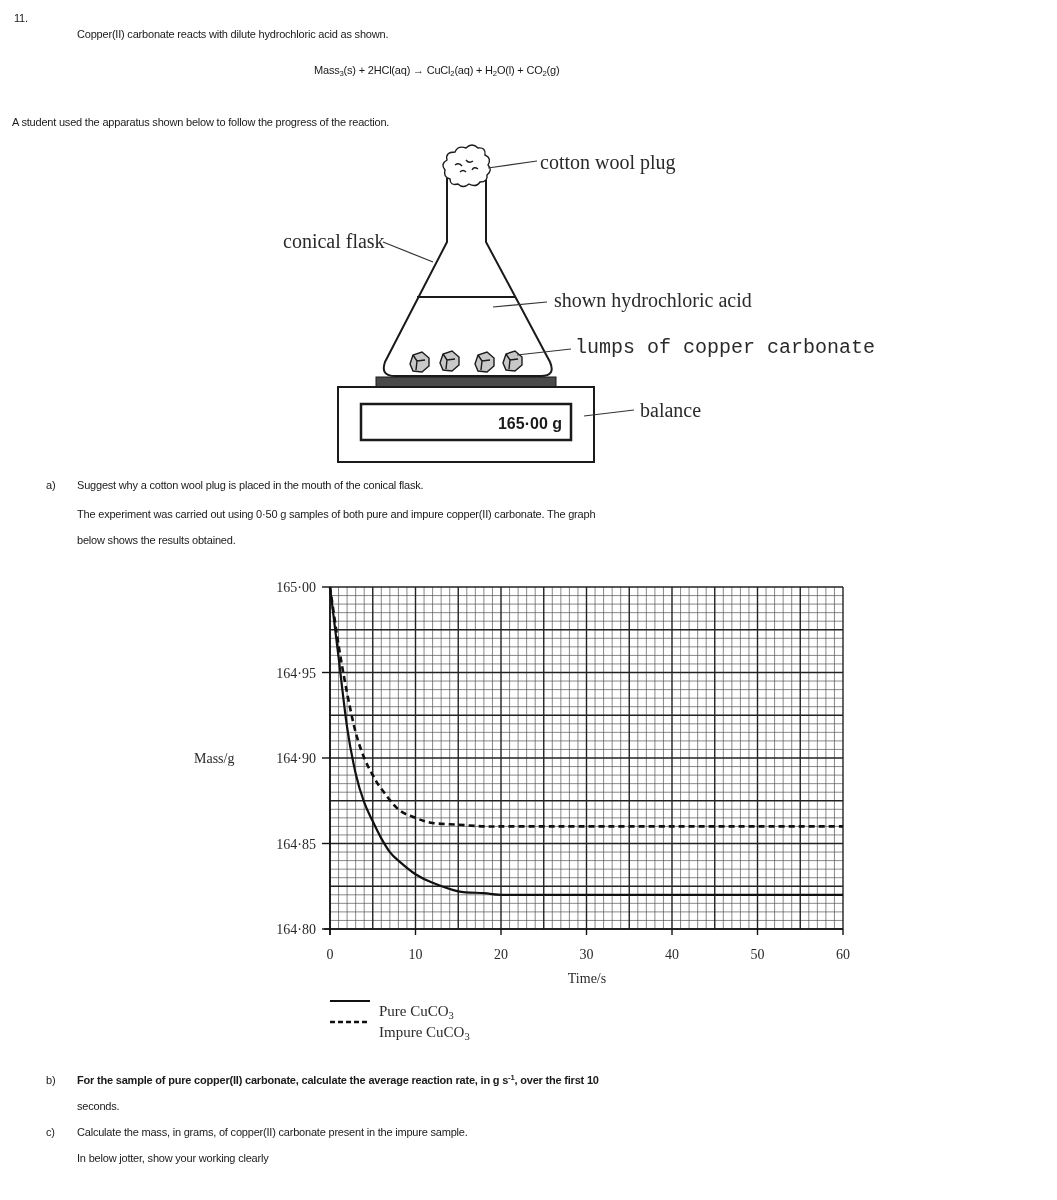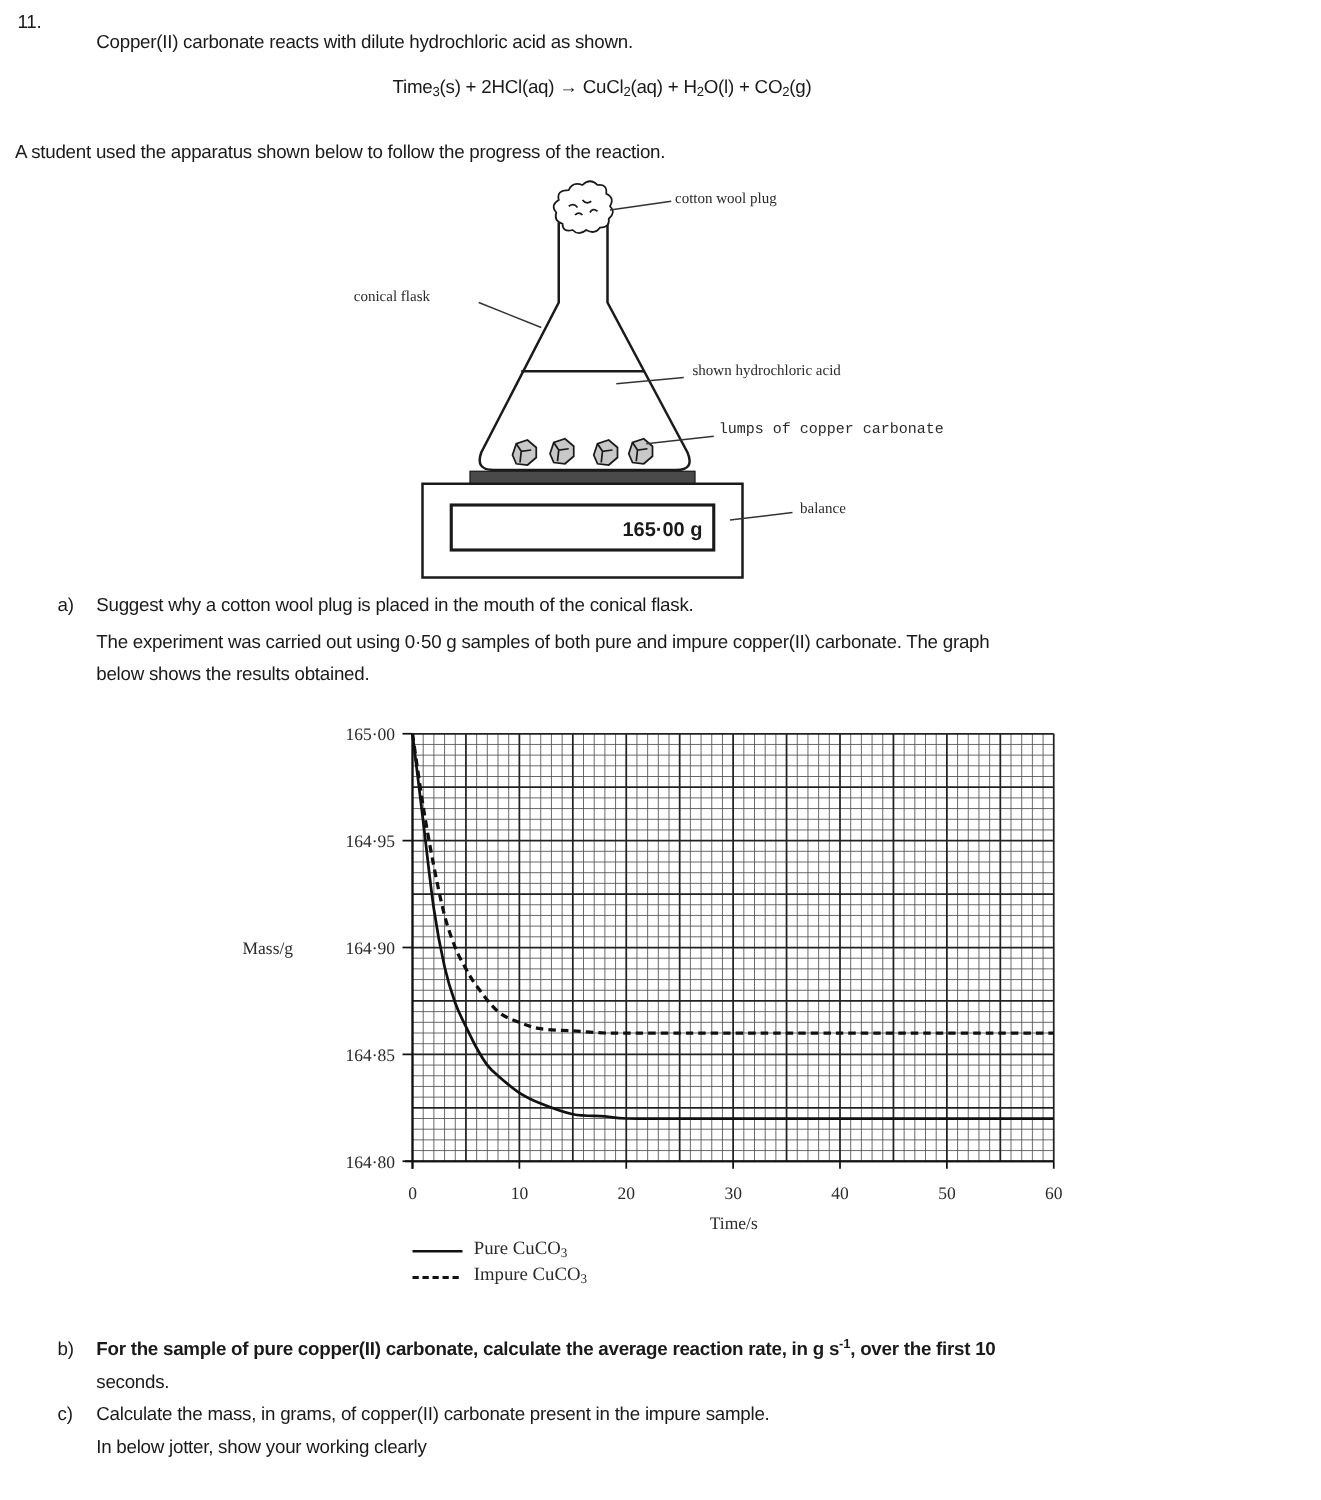--- a/index.html
+++ b/index.html
@@ -1,32 +1,32 @@
 <!DOCTYPE html>
 <html><head>
   <meta charset="utf-8">
   <style>
     html, body { margin: 0; padding: 0; background: #ffffff; }
     body { width: 1057px; height: 1200px; position: relative; overflow: hidden; color: #1a1a1a;
            font-family: "Liberation Sans", sans-serif; }
-    .t { position: absolute; font-size: 15px; line-height: 22px; white-space: nowrap; letter-spacing: -0.2px; }
+    .t { position: absolute; font-size: 11px; line-height: 22px; white-space: nowrap; letter-spacing: -0.2px; }
     sub { font-size: 0.7em; vertical-align: -0.25em; line-height: 0; }
     sup { font-size: 0.7em; vertical-align: 0.55em; line-height: 0; }
     svg { position: absolute; left: 0; top: 0; }
-    .dlabel { position: absolute; font-family: "Liberation Serif", serif; font-size: 12px; color: #2a2a2a; white-space: nowrap; }
+    .dlabel { position: absolute; font-family: "Liberation Serif", serif; font-size: 20px; color: #2a2a2a; white-space: nowrap; }
     .tick { font-family: "Liberation Serif", serif; font-size: 14px; fill: #2a2a2a; }
-    .legend { position: absolute; font-family: "Liberation Serif", serif; font-size: 15px; color: #2a2a2a; white-space: nowrap; }
+    .legend { position: absolute; font-family: "Liberation Serif", serif; font-size: 15px; color: #2a2a2a; white-space: nowrap; margin-top: 12px; }
   </style>
 </head>
 <body>
 
 <div class="t" style="left:14px;top:7px;">11.</div>
 <div class="t" style="left:77px;top:23px;">Copper(II) carbonate reacts with dilute hydrochloric acid as shown.</div>
 
-<div class="t" style="left:314px;top:59px;"><span>Time</span><sub>3</sub><span>(s) + 2HCl(aq) → CuCl</span><sub>2</sub><span>(aq) + H</span><sub>2</sub><span>O(l) + CO</span><sub>2</sub><span>(g)</span></div>
+<div class="t" style="left:314px;top:59px;"><span>Mass</span><sub>3</sub><span>(s) + 2HCl(aq) → CuCl</span><sub>2</sub><span>(aq) + H</span><sub>2</sub><span>O(l) + CO</span><sub>2</sub><span>(g)</span></div>
 
 <div class="t" style="left:12px;top:111px;">A student used the apparatus shown below to follow the progress of the reaction.</div>
 
 <svg width="1057" height="480">
   <g stroke="#1a1a1a" stroke-width="2" fill="none">
 
     <path d="M447,178 L447,242 L385,362 Q380,376 395,376 L541,376 Q556,376 550,362 L486,242 L486,178" fill="#fff"></path>
 
     <line x1="417" y1="297" x2="516" y2="297"></line>
   </g>

